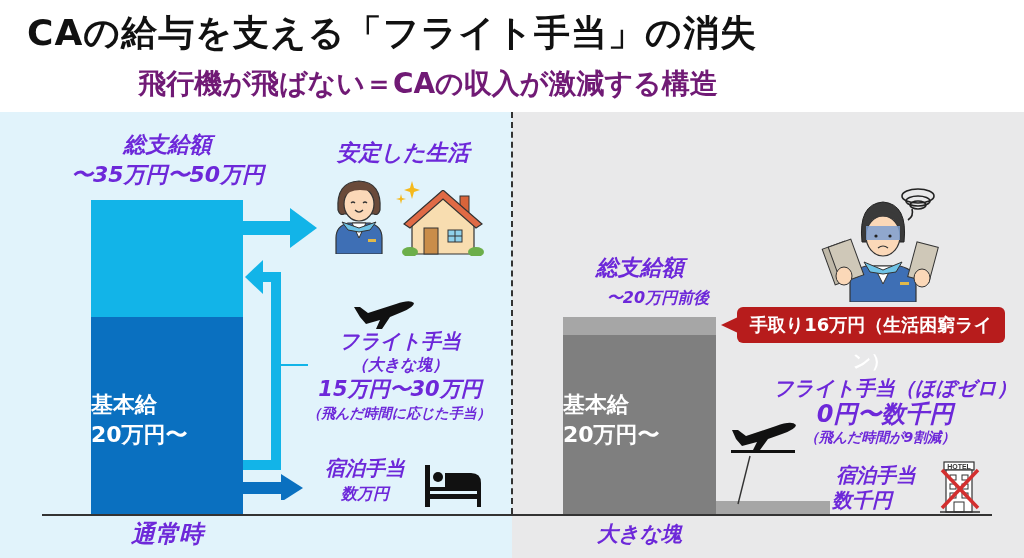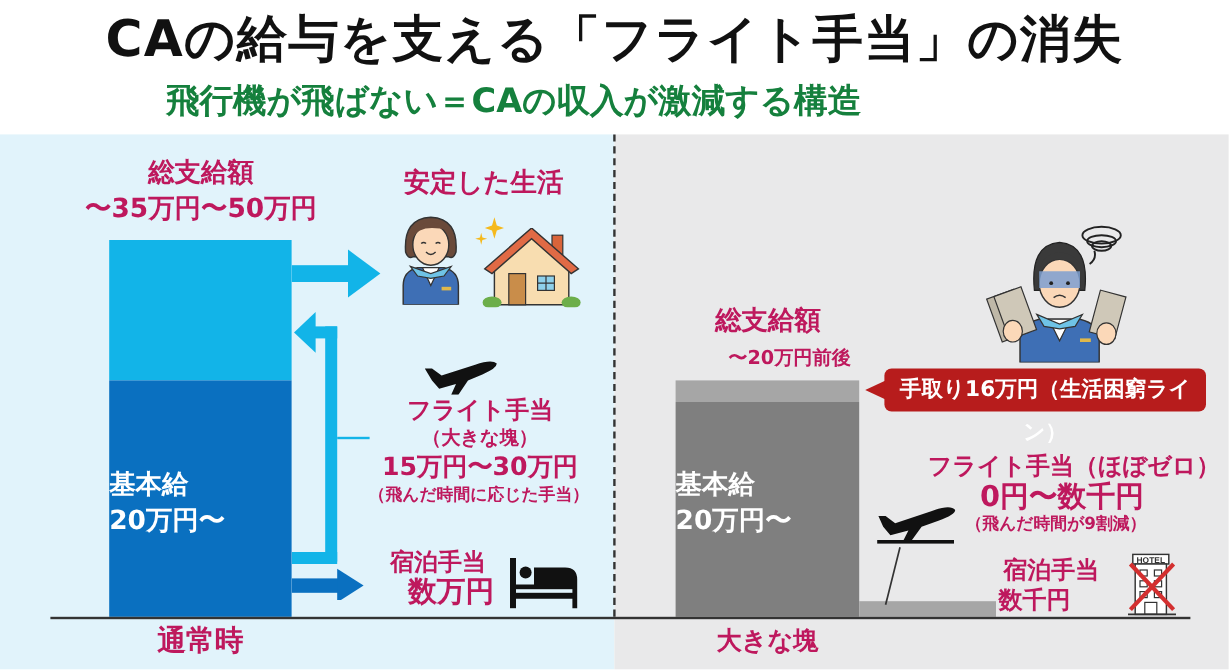--- a/index.html
+++ b/index.html
@@ -1,25 +1,25 @@
 <!DOCTYPE html>
 <html><head>
 <meta charset="utf-8">
 <style>
   * { box-sizing: border-box; margin: 0; padding: 0; }
   html, body { width: 1024px; height: 558px; overflow: hidden; background: #ffffff; }
   body { position: relative; font-family: "DejaVu Sans", "Liberation Sans", sans-serif; color: #111; }
   .abs { position: absolute; }
-  .title { left: 0; top: 6px; width: 1024px; text-align: center; font-size: 42px; font-weight: bold; letter-spacing: 1px; line-height: 54px; color: #111; }
-  .subtitle { left: 0; top: 64px; width: 856px; text-align: center; font-size: 28px; font-weight: bold; line-height: 40px; color: #15803d; }
+  .title { left: 0; top: 6px; width: 1024px; font-size: 36px; font-weight: bold; letter-spacing: 1px; line-height: 54px; color: #111; padding-left: 27px; }
+  .subtitle { left: 0; top: 64px; width: 856px; text-align: center; font-size: 28px; font-weight: bold; line-height: 40px; color: #701a75; }
   .panel-left { left: 0; top: 112px; width: 512px; height: 446px; background: #e1f3fb; }
   .panel-right { left: 512px; top: 112px; width: 512px; height: 446px; background: #e9e9ea; }
   .divider { left: 511px; top: 112px; width: 0; height: 402px; border-left: 2px dashed #333; }
   .baseline { left: 42px; top: 514px; width: 950px; height: 2px; background: #333; }
-  .txt { text-align: center; font-weight: bold; color: #be185d; }
+  .txt { text-align: center; font-weight: bold; color: #6d28d9; font-style: italic; }
   .bar-light { left: 91px; top: 200px; width: 152px; height: 117px; background: #12b4e8; }
   .bar-dark { left: 91px; top: 317px; width: 152px; height: 197px; background: #0a70c0; }
   .bar-gray-top { left: 563px; top: 317px; width: 153px; height: 18px; background: #a6a6a6; }
   .bar-gray { left: 563px; top: 335px; width: 153px; height: 179px; background: #7f7f7f; }
   .bar-gray-small { left: 716px; top: 501px; width: 114px; height: 13px; background: #a6a6a6; }
   .bar-label { color: #fff; font-size: 22px; line-height: 30px; font-weight: bold; }
   .callout { left: 737px; top: 307px; width: 268px; height: 36px; background: #b71c1c; border-radius: 6px; color: #fff; font-size: 18px; font-weight: bold; line-height: 36px; text-align: center; }
   .callout-tip { left: 721px; top: 317px; width: 0; height: 0; border-top: 8px solid transparent; border-bottom: 8px solid transparent; border-right: 17px solid #b71c1c; }
 </style>
 </head>
@@ -90,21 +90,21 @@
 <svg class="abs" style="left:352px; top:293px;" width="64" height="36" viewBox="0 0 64 36">
   <path d="M2,14 L8,14 L16,20 L44,11 Q58,6 62,10 Q62,14 50,19 L38,24 L30,36 L24,36 L28,27 L14,31 L8,24 Z" fill="#111"></path>
 </svg>
 
 <div class="abs txt" style="left:300px; top:328px; width:200px; font-size:20px; line-height:26px;">フライト手当</div>
 <div class="abs txt" style="left:300px; top:354px; width:200px; font-size:16px; line-height:22px;">（大きな塊）</div>
 <div class="abs txt" style="left:290px; top:375px; width:220px; font-size:21px; line-height:28px;">15万円〜30万円</div>
 <div class="abs txt" style="left:286px; top:403px; width:226px; font-size:14px; line-height:20px;">（飛んだ時間に応じた手当）</div>
 
 <div class="abs txt" style="left:310px; top:456px; width:110px; font-size:20px; line-height:25px;">宿泊手当</div>
-<div class="abs txt" style="left:321px; top:481px; width:110px; font-size:24px; line-height:25px;">数万円</div>
+<div class="abs txt" style="left:310px; top:481px; width:110px; font-size:16px; line-height:25px;">数万円</div>
 
 <svg class="abs" style="left:425px; top:465px;" width="58" height="42" viewBox="0 0 58 42">
   <rect x="0" y="0" width="5" height="42" fill="#111"></rect>
   <circle cx="13" cy="12" r="5" fill="#111"></circle>
   <path d="M20,8 L46,8 Q56,8 56,18 L56,42 L52,42 L52,34 L5,34 L5,22 L20,22 Z" fill="#111"></path>
   <rect x="5" y="26" width="47" height="3" fill="#e1f3fb"></rect>
 </svg>
 
 <div class="abs txt" style="left:560px; top:253px; width:160px; font-size:22px; line-height:30px;">総支給額</div>
 <div class="abs txt" style="left:568px; top:283px; width:180px; font-size:16px; line-height:30px;">〜20万円前後</div>

